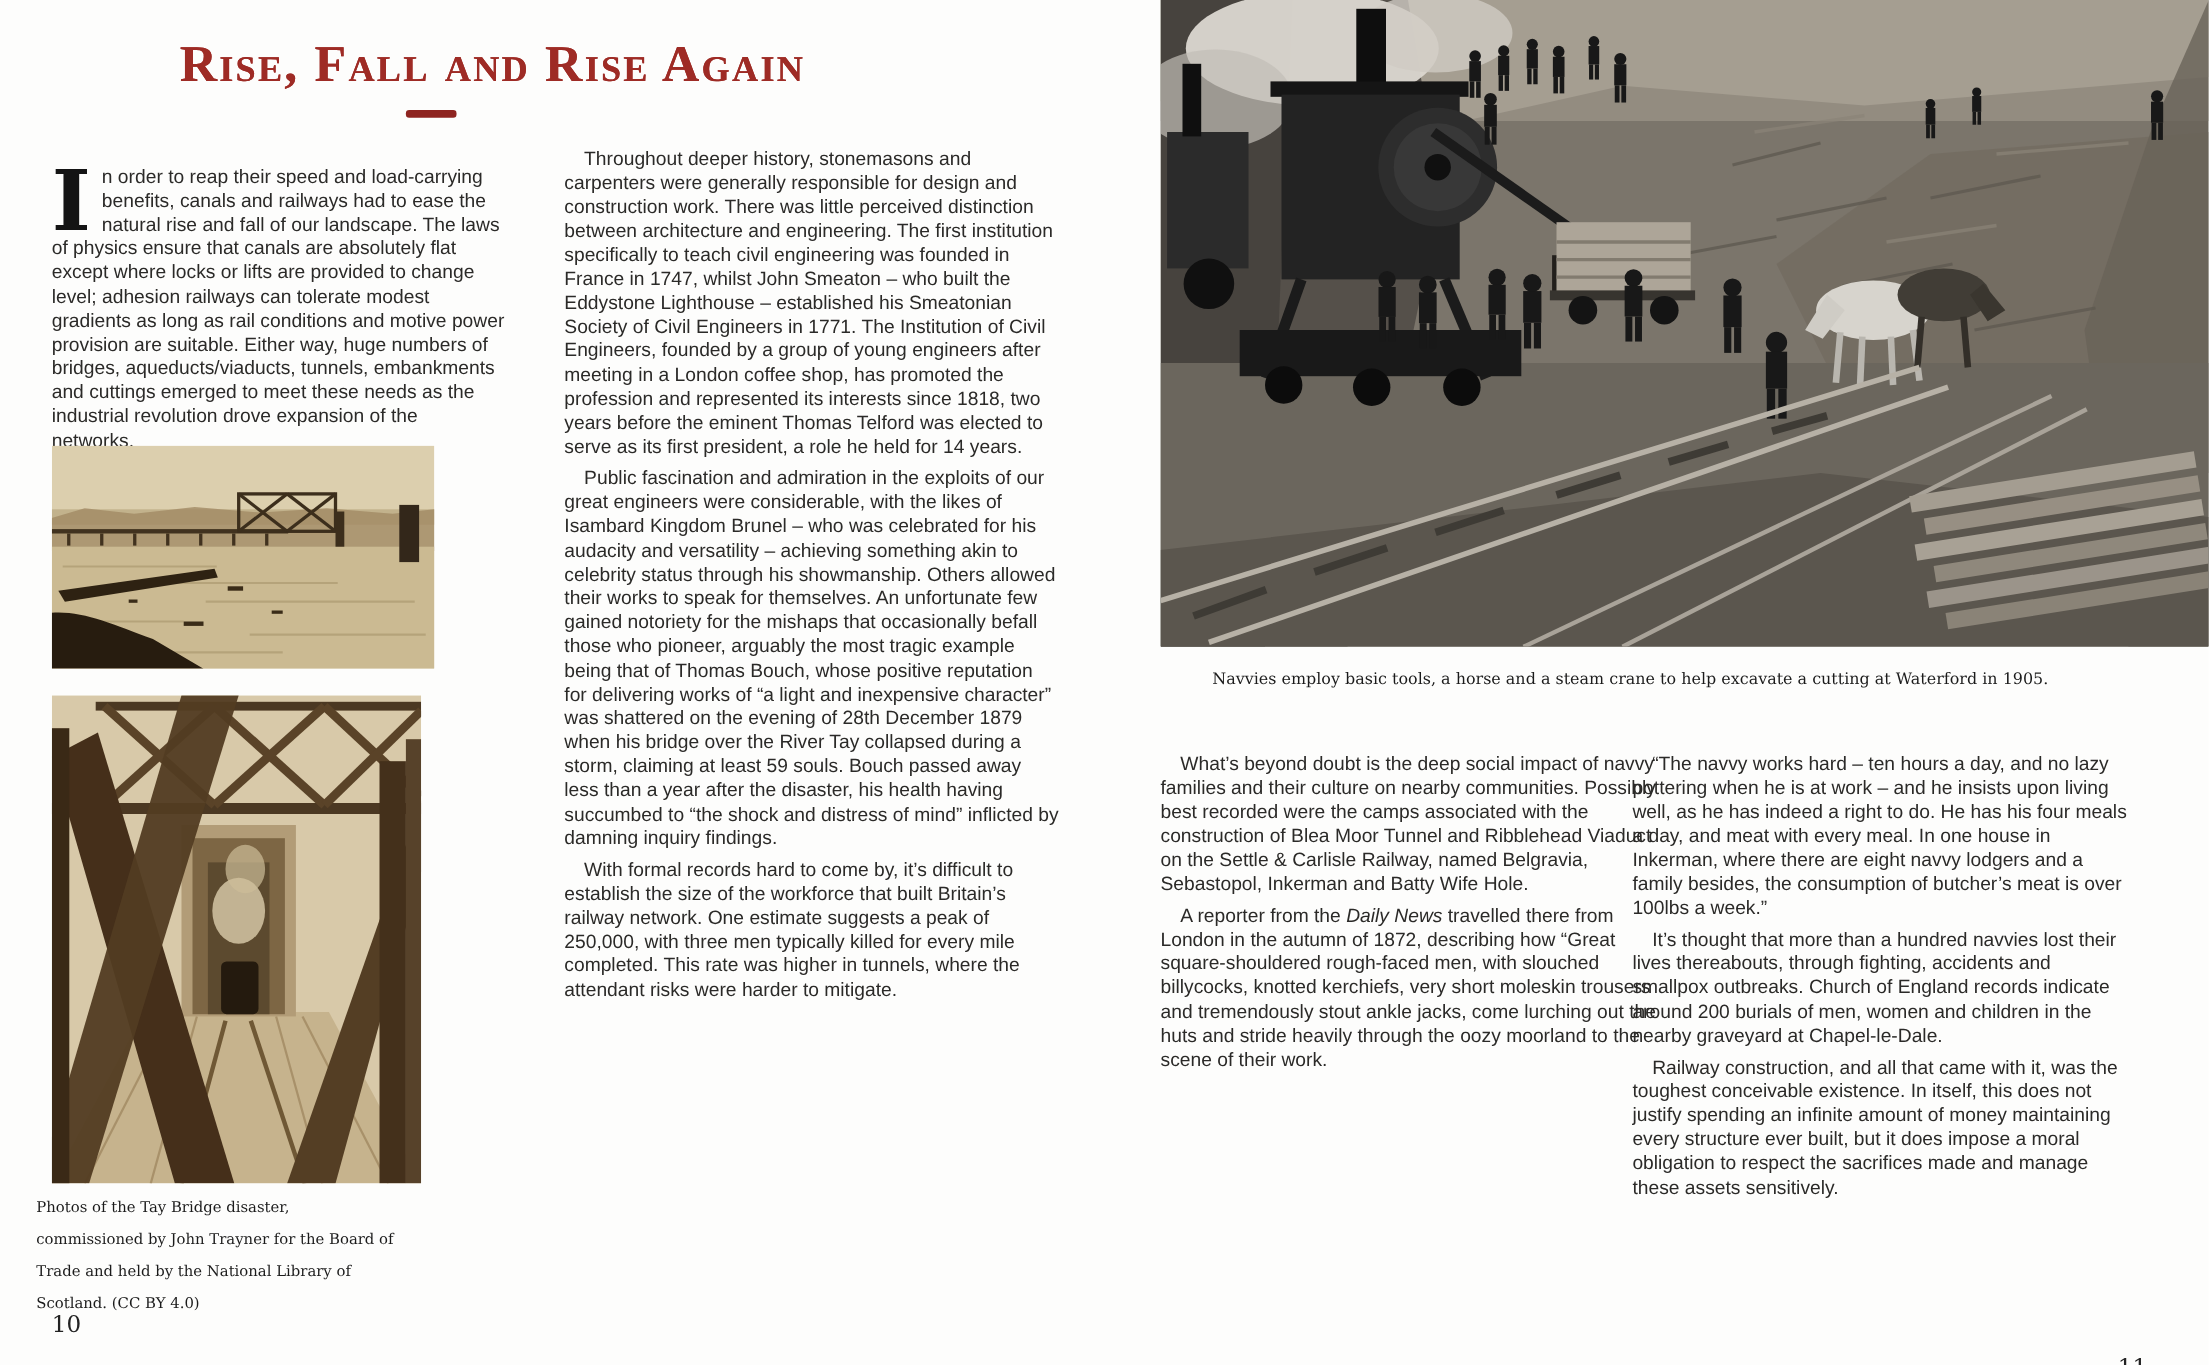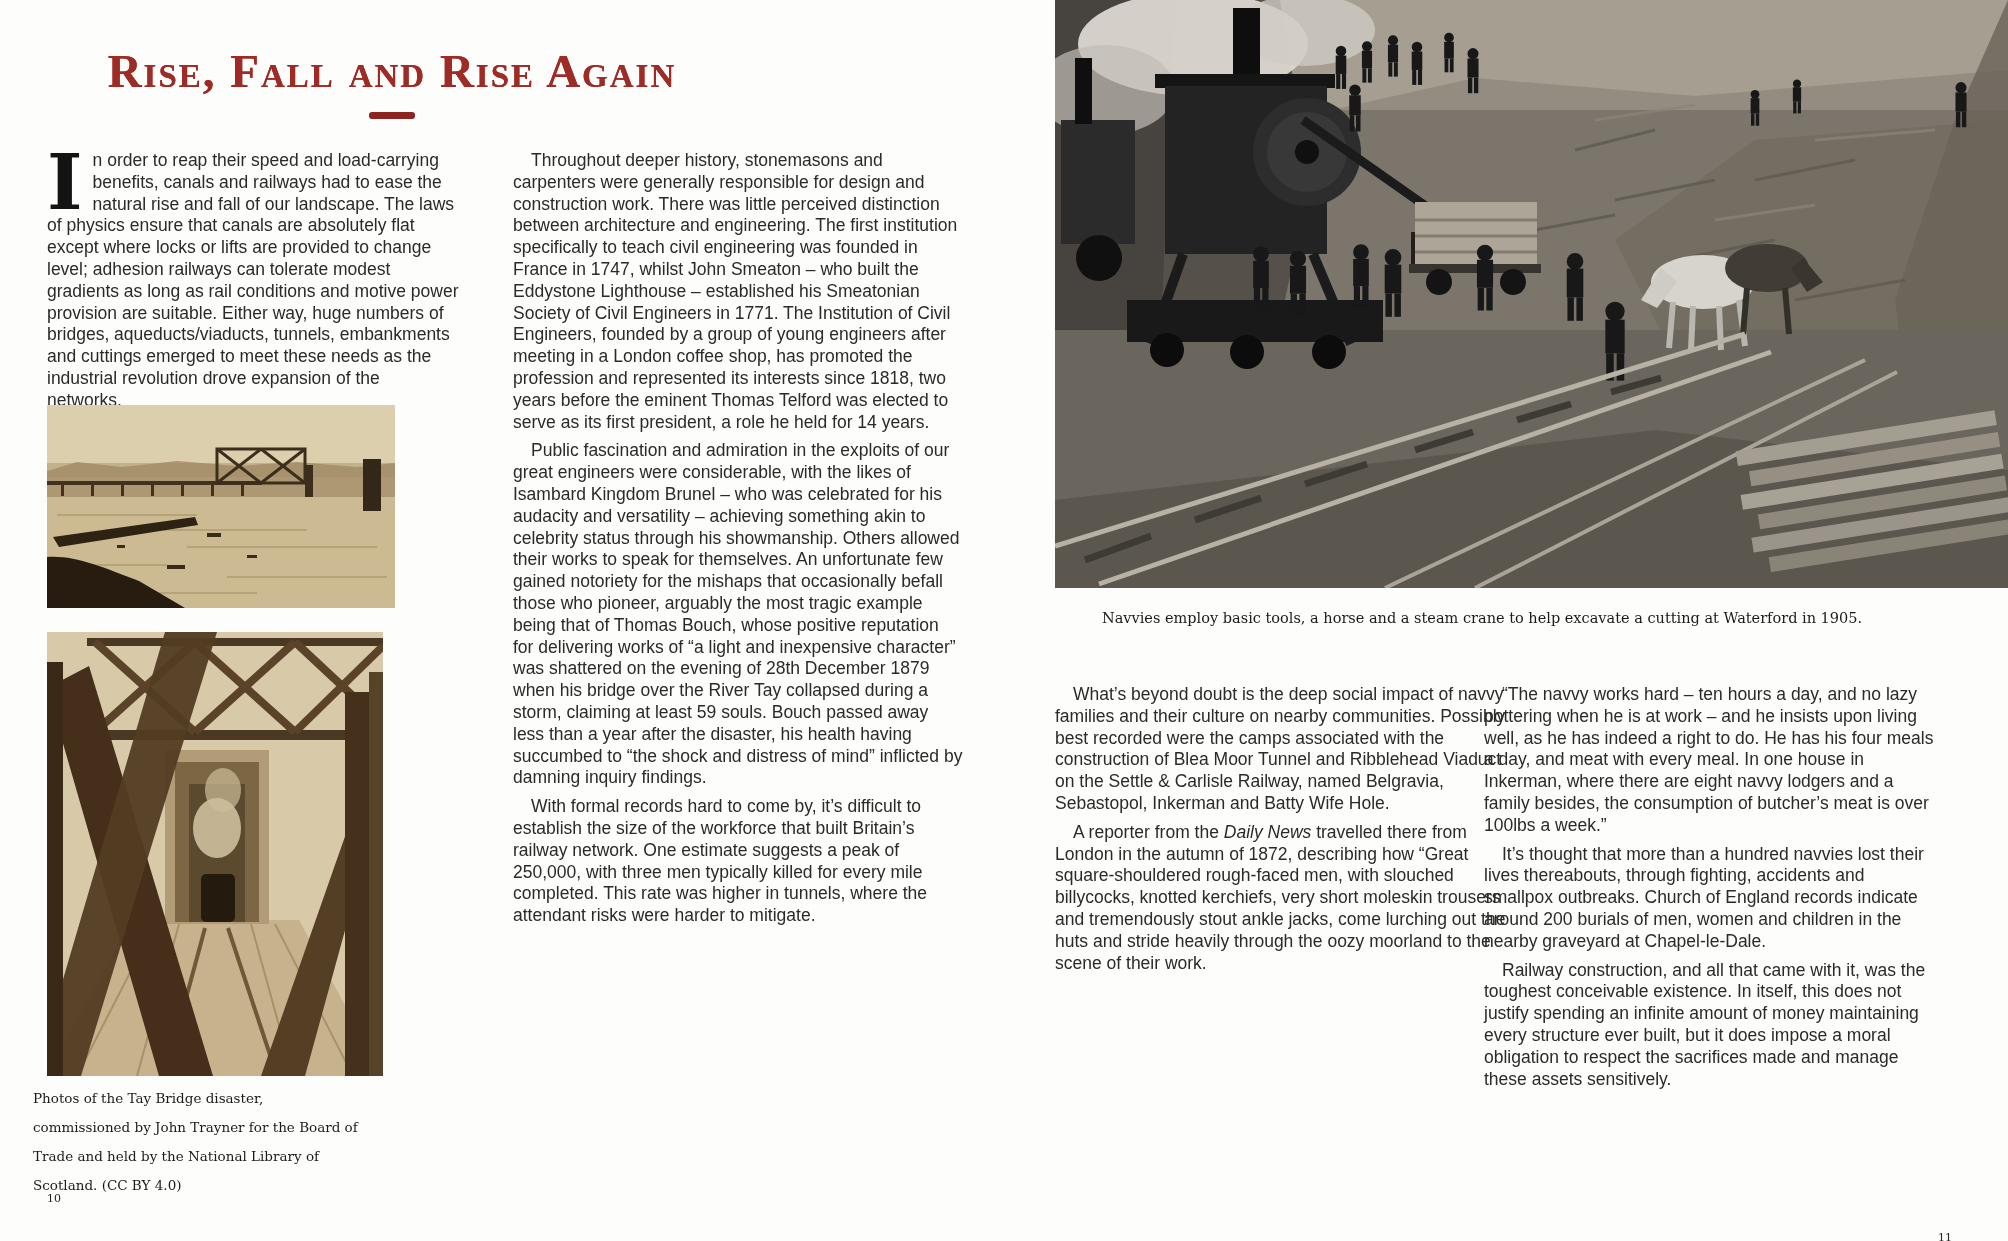--- a/index.html
+++ b/index.html
@@ -1,43 +1,43 @@
 <!DOCTYPE html>
 <html><head>
 <meta charset="utf-8">
 <title>Rise, Fall and Rise Again</title>
 <style>
   html,body{margin:0;padding:0;background:#ffffff;}
   .spread{position:relative;width:2008px;height:1241px;background:#fdfdfc;overflow:hidden;
           font-family:"Liberation Sans",sans-serif;color:#2b2a28;}
   
-  .title-wrap{position:absolute;left:52px;top:44px;width:680px;text-align:center;}
+  .title-wrap{position:absolute;left:52px;top:32px;width:680px;text-align:right;}
   .title{margin:0;font-family:"Liberation Serif",serif;font-weight:bold;
          font-variant:small-caps;font-size:47px;letter-spacing:2px;color:#9e2b25;
          text-shadow:0 0 0.4px #9e2b25;}
   .title-dash{width:46px;height:7px;background:#8e2420;border-radius:3px;margin:14px auto 0;}
   .col{position:absolute;font-size:17.5px;line-height:21.8px;}
   .col1{left:47px;top:150px;width:412px;}
-  .col2{left:513px;top:150px;width:450px;}
+  .col2{left:513px;top:134px;width:450px;}
   .col3{left:1055px;top:684px;width:452px;}
   .col4{left:1484px;top:684px;width:452px;}
   .body-p{margin:0 0 7px 0;}
   .body-p.indent{text-indent:18px;}
   .dropcap{float:left;font-family:"DejaVu Serif",serif;font-weight:bold;font-size:76px;
            line-height:58px;padding:4px 10px 0 0;color:#141414;}
   .photo{position:absolute;margin:0;overflow:hidden;}
   .photo svg{display:block;}
   .photo1{left:47px;top:405px;width:348px;height:203px;}
   .photo2{left:47px;top:632px;width:336px;height:444px;}
   .photo3{left:1055px;top:0;width:953px;height:588px;}
   .caption{position:absolute;font-family:"DejaVu Serif",serif;color:#1b1b1b;margin:0;}
   .caption-left{left:33px;top:1084px;width:330px;font-size:13.5px;line-height:29px;}
   .caption-right{left:1102px;top:604px;width:930px;font-size:14.5px;line-height:28px;}
   .cap-line{display:block;}
-  .pagenum{position:absolute;font-family:"DejaVu Serif",serif;font-size:11px;color:#222;}
+  .pagenum{position:absolute;font-family:"DejaVu Serif",serif;font-size:21px;color:#222;}
   .pagenum-left{left:47px;top:1192px;}
   .pagenum-right{right:56px;top:1192px;margin-top:39px;}
   em{font-style:italic;}
 </style>
 </head>
 <body>
 
 <div class="spread">
 
   <section>

